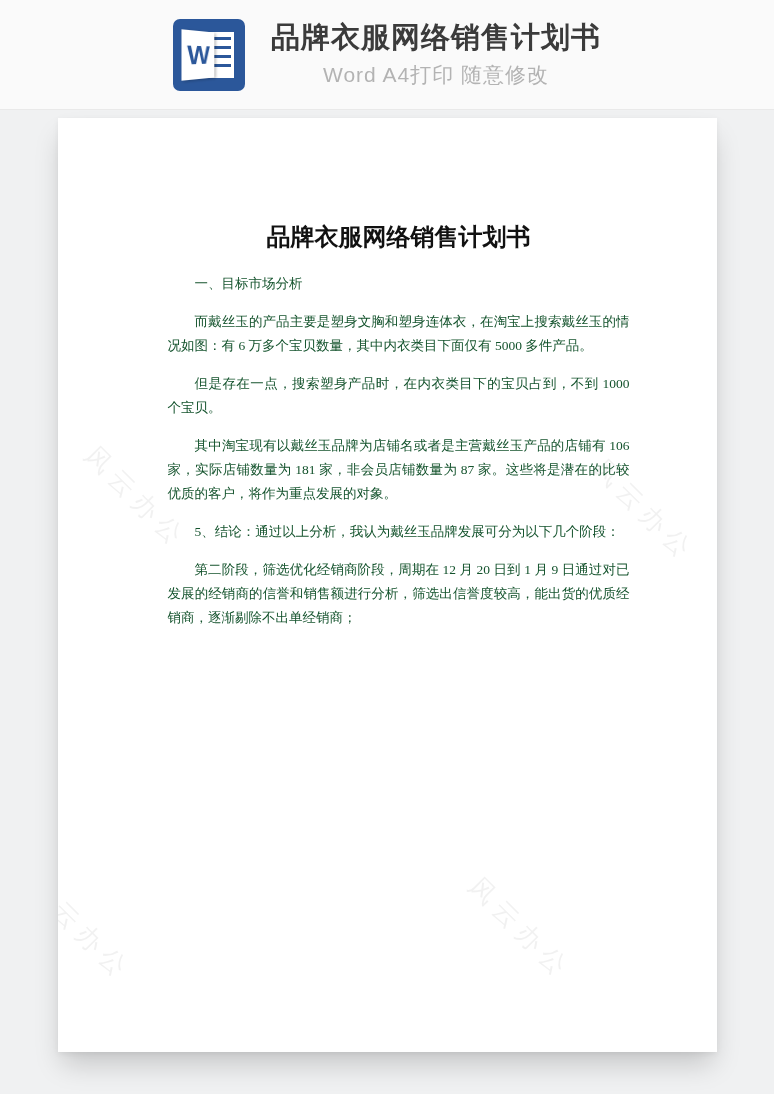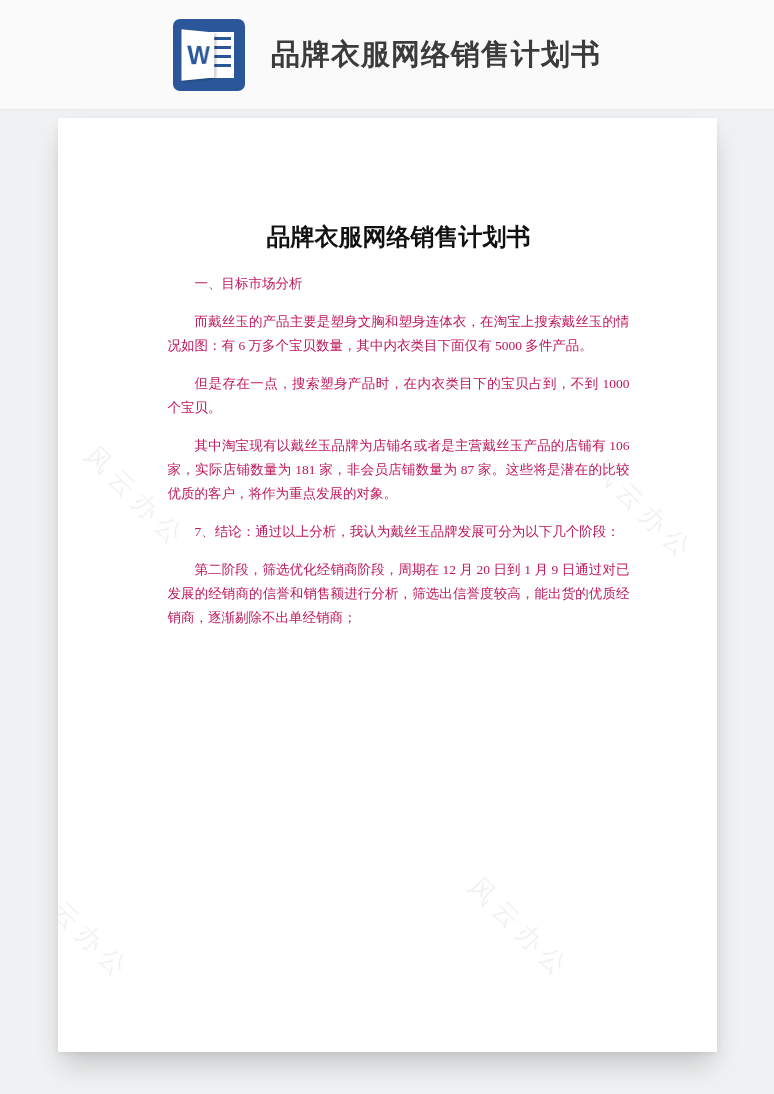--- a/index.html
+++ b/index.html
@@ -56,21 +56,21 @@
     padding: 102px 87px 60px 110px;
     font-family: "Liberation Serif", "DejaVu Serif", serif;
     color: #1f1f1f;
   }
   .doc-title {
     text-align: center; font-size: 24px; font-weight: 700;
     line-height: 34px; margin-bottom: 18px; color: #111;
   }
   .doc-body p {
     font-size: 13.5px; line-height: 24px; margin-bottom: 14px;
-    text-indent: 2em; text-align: justify; color: #be185d;
+    text-indent: 2em; text-align: justify; color: #14532d;
   }
 
   
   .wm {
     position: absolute; z-index: 0; pointer-events: none;
     font-size: 26px; letter-spacing: 7px; color: rgba(0,0,0,0.055);
     transform: rotate(45deg); transform-origin: center; white-space: nowrap;
   }
   .wm1 { left: 12px;  top: 362px; }
   .wm2 { left: 520px; top: 375px; }
@@ -83,33 +83,34 @@
 
 <div class="topbar">
   <div class="word-icon">
     <div class="wi-doc"></div>
     <div class="wi-page">
       <span class="wi-letter">W</span>
     </div>
   </div>
   <div class="topbar-text">
     <div class="topbar-title">品牌衣服网络销售计划书</div>
+    <div class="topbar-subtitle">Word A4打印 随意修改</div>
   </div>
 </div>
 
 <div class="page-wrap">
   <div class="page">
     <span class="wm wm1">风云办公</span>
     <span class="wm wm2">风云办公</span>
     <span class="wm wm3">风云办公</span>
     <span class="wm wm4">风云办公</span>
 
     <h1 class="doc-title">品牌衣服网络销售计划书</h1>
     <div class="doc-body" id="doc-body">
         <p>一、目标市场分析</p>
         <p>而戴丝玉的产品主要是塑身文胸和塑身连体衣，在淘宝上搜索戴丝玉的情况如图：有 6 万多个宝贝数量，其中内衣类目下面仅有 5000 多件产品。</p>
         <p>但是存在一点，搜索塑身产品时，在内衣类目下的宝贝占到，不到 1000 个宝贝。</p>
         <p>其中淘宝现有以戴丝玉品牌为店铺名或者是主营戴丝玉产品的店铺有 106 家，实际店铺数量为 181 家，非会员店铺数量为 87 家。这些将是潜在的比较优质的客户，将作为重点发展的对象。</p>
-        <p>7、结论：通过以上分析，我认为戴丝玉品牌发展可分为以下几个阶段：</p>
+        <p>5、结论：通过以上分析，我认为戴丝玉品牌发展可分为以下几个阶段：</p>
         <p>第二阶段，筛选优化经销商阶段，周期在 12 月 20 日到 1 月 9 日通过对已发展的经销商的信誉和销售额进行分析，筛选出信誉度较高，能出货的优质经销商，逐渐剔除不出单经销商；</p>
       </div>
   </div>
 </div>
 
 </body></html>

